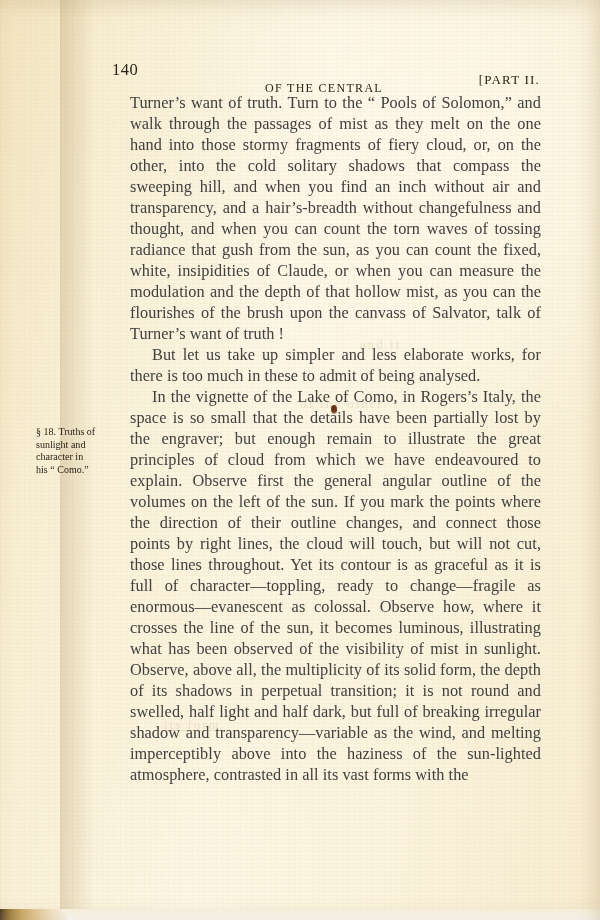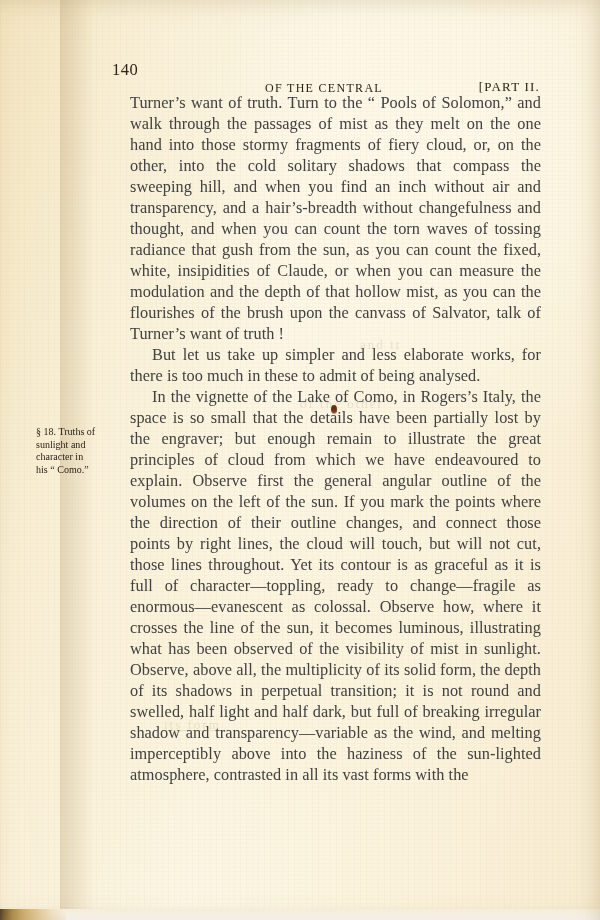--- a/index.html
+++ b/index.html
@@ -149,21 +149,21 @@
     top: 2px;
     font-size: 12px;
     letter-spacing: 1.3px;
     font-variant: small-caps;
     text-transform: uppercase;
     margin-top: 19px;
   }
   .rh-part {
     position: absolute;
     right: 0;
-    top: 19px;
+    top: 12px;
     font-size: 13px;
     letter-spacing: 1.2px;
     font-variant: small-caps;
     text-transform: uppercase;
   }
 
   .body-text {
     position: absolute;
     left: 130px;
     top: 92px;

